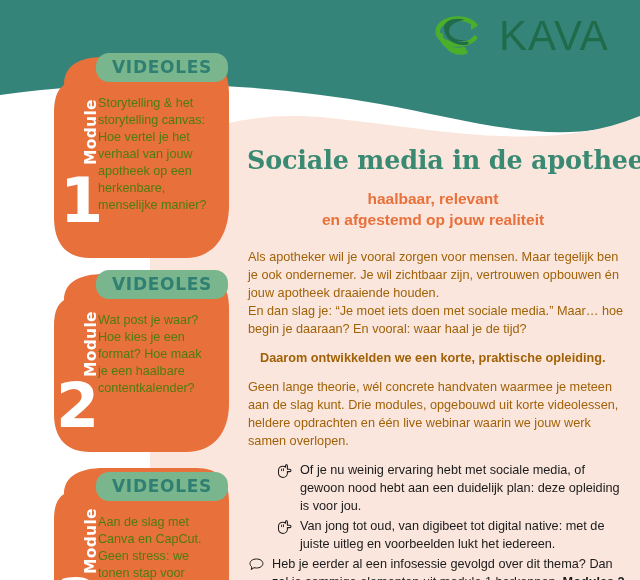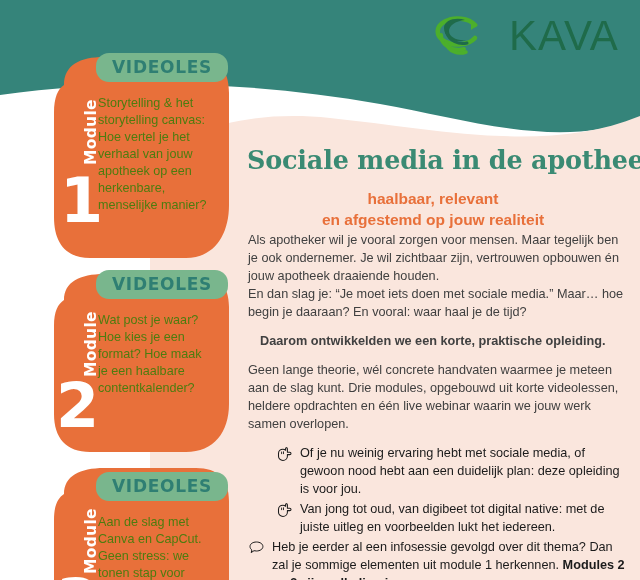--- a/index.html
+++ b/index.html
@@ -54,23 +54,24 @@
   .subtitle {
     text-align: center;
     color: #e8703a;
     font-weight: bold;
     font-size: 15.5px;
     line-height: 1.38;
     margin: 14px 14px 0 6px;
   }
 
   .body-block {
+    margin-top: 17px;
     font-size: 12.7px;
     line-height: 1.42;
-    color: #404040;
+    color: #a16207;
     margin-left: 5px;
   }
   .body-block p {
     margin: 0;
   }
   .body-block p + p {
     margin-top: 0px;
   }
   .gap {
     height: 11px;
@@ -169,21 +170,21 @@
     font-family: "Liberation Sans", sans-serif;
   }
 
   
   .logo-wrap {
     position: absolute;
     left: 431px;
     top: 11px;
     display: flex;
     align-items: center;
-    gap: 22px;
+    gap: 12px;
   }
   .logo-text {
     color: #1f6b4a;
     font-size: 42px;
     font-weight: normal;
     letter-spacing: 1px;
     font-family: "Liberation Sans", sans-serif;
     line-height: 1;
   }
 </style>

